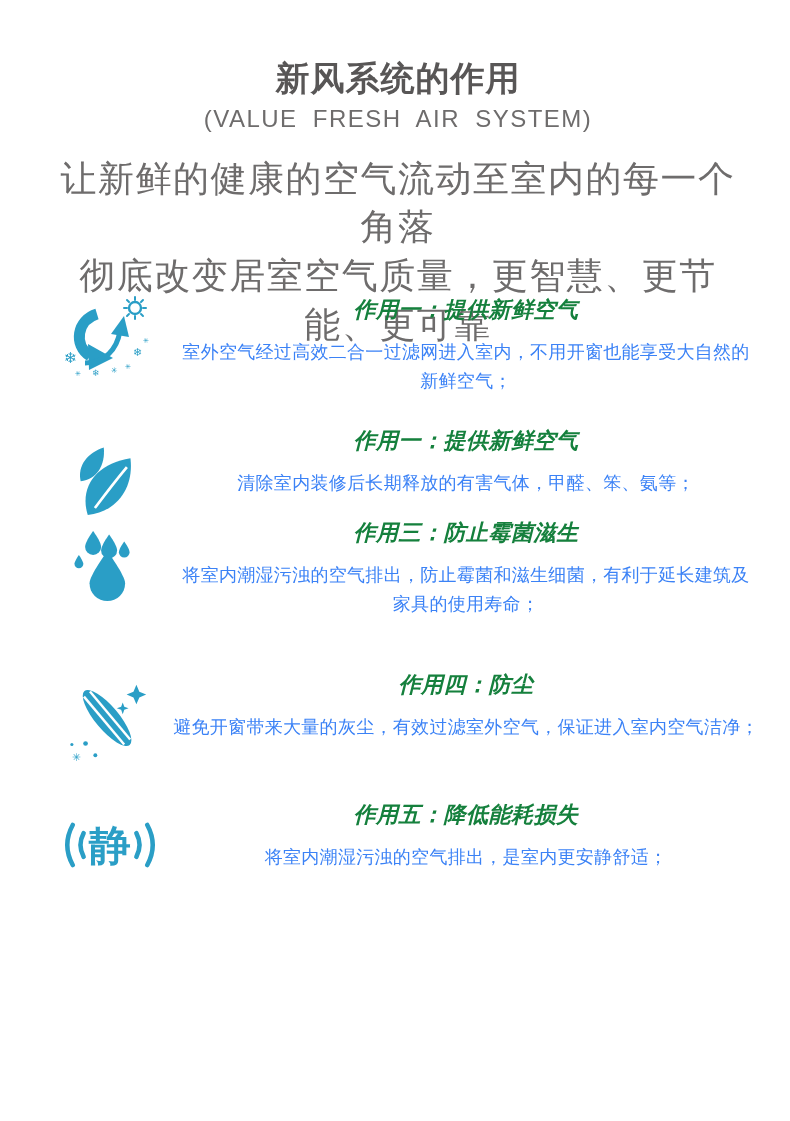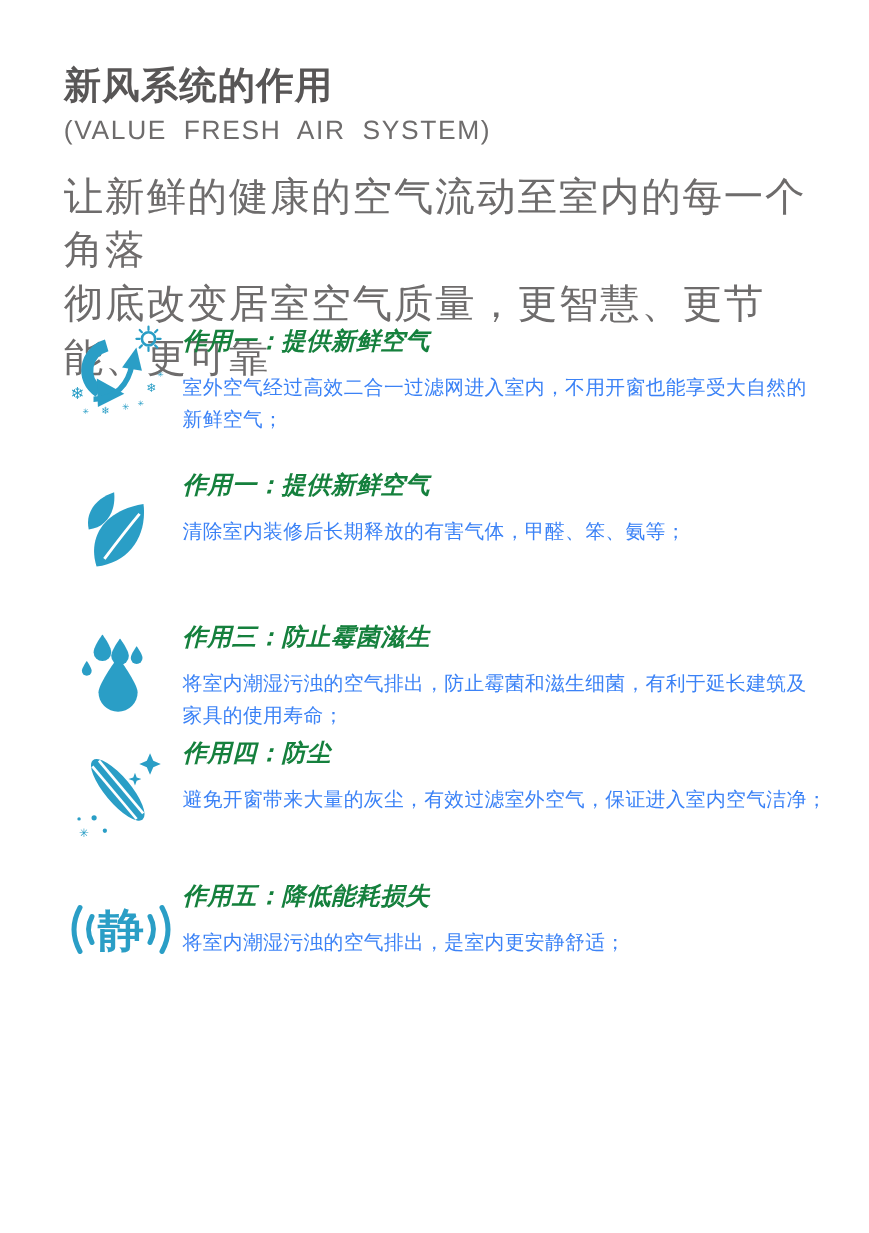--- a/index.html
+++ b/index.html
@@ -1,32 +1,32 @@
 <!DOCTYPE html>
 <html><head>
 <meta charset="utf-8">
 <style>
   html,body{margin:0;padding:0;background:#ffffff;}
   body{font-family:"Liberation Sans","DejaVu Sans",sans-serif;}
-  .page{position:relative;width:790px;height:913px;background:#ffffff;overflow:hidden;}
+  .page{position:relative;width:790px;height:913px;background:#ffffff;overflow:hidden;text-align:center;}
 
   .header{position:absolute;left:58px;top:58px;width:680px;}
   .title{font-size:34px;font-weight:bold;color:#585656;letter-spacing:1px;line-height:1.2;}
   .subtitle{font-size:24px;color:#6e6c6c;letter-spacing:1.5px;word-spacing:7px;margin-top:6px;}
   .description{font-size:36px;color:#6e6c6c;letter-spacing:1.5px;line-height:1.35;margin-top:22px;white-space:pre-line;}
 
   .section{position:absolute;left:60px;width:700px;}
   .icon-box{position:absolute;left:0;width:100px;display:flex;justify-content:center;}
   .content{margin-left:106px;width:600px;}
   .heading{font-size:22px;font-weight:bold;color:#15803d;letter-spacing:0.5px;font-style:italic;}
   .body-text{font-size:18px;color:#3b82f6;letter-spacing:0.3px;line-height:1.62;margin-top:13px;white-space:pre-line;}
 
   .s1{top:295px;} .s1 .icon-box{top:-2px;}
   .s2{top:426px;} .s2 .icon-box{top:14px;}
-  .s3{top:564px;} .s3 .icon-box{top:8px;}
+  .s3{top:518px;} .s3 .icon-box{top:8px;}
   .s4{top:670px;} .s4 .icon-box{top:8px;}
   .s5{top:800px;} .s5 .icon-box{top:16px;}
   .s6{top:913px;} .s6 .icon-box{top:12px;}
 
   svg{display:block;}
   svg text{font-family:"DejaVu Sans","Liberation Sans",sans-serif;}
 </style>
 </head>
 <body>
 

